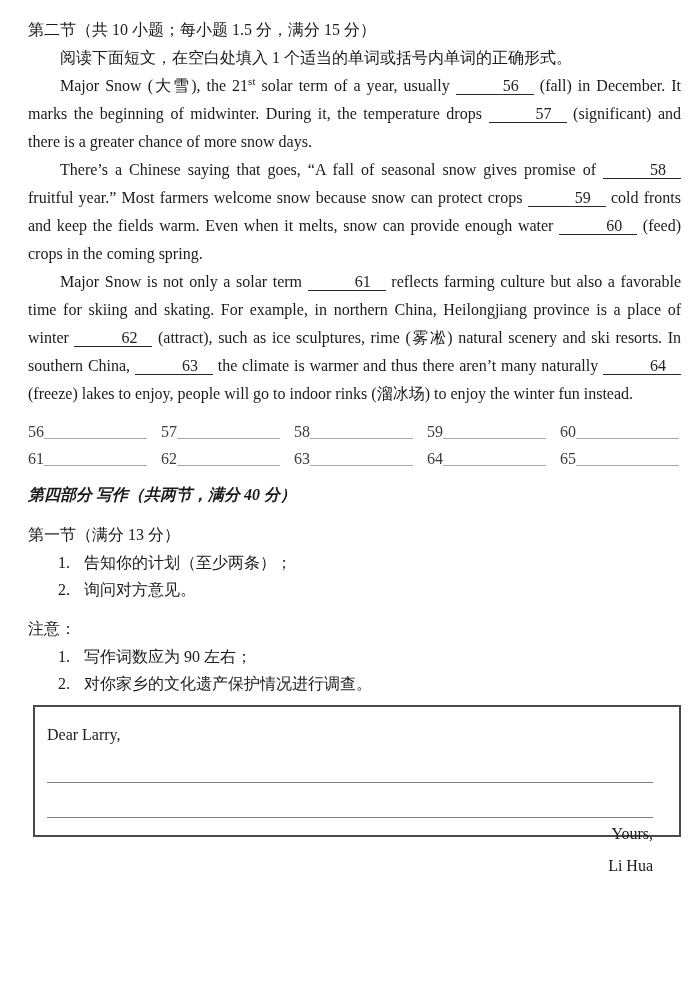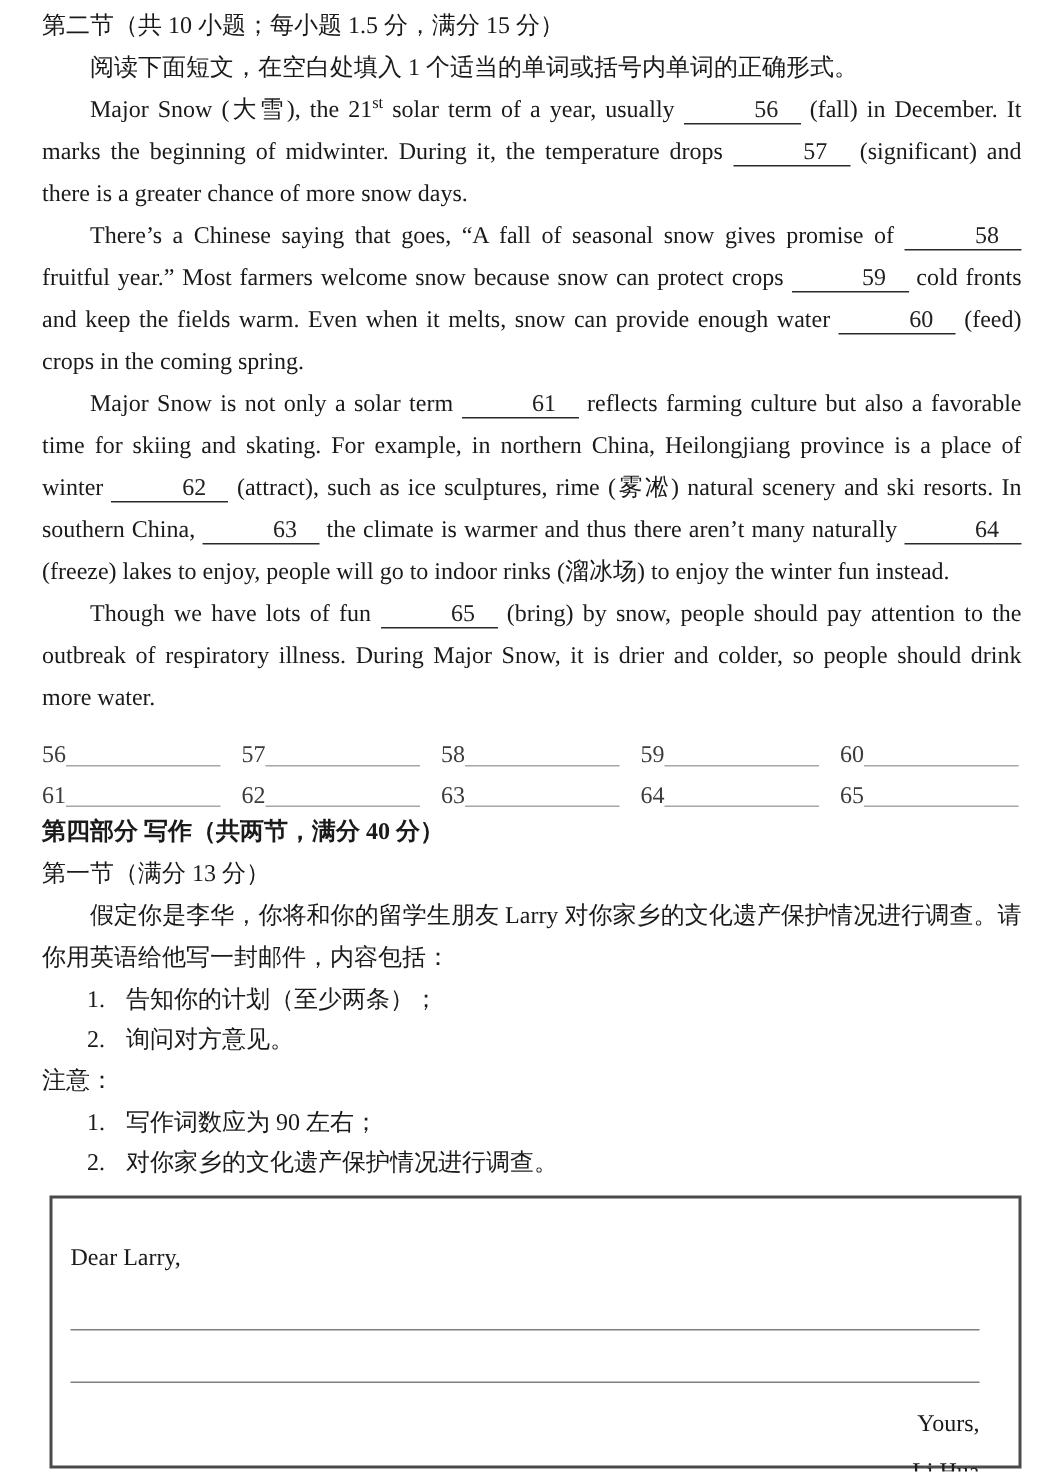--- a/index.html
+++ b/index.html
@@ -3,58 +3,57 @@
 <meta charset="utf-8">
 <style>
   * { margin:0; padding:0; box-sizing:border-box; }
   html,body { background:#ffffff; }
   body {
     width:693px; height:981px; overflow:hidden;
     font-family:"Liberation Serif","DejaVu Serif",serif;
     color:#1a1a1a;
   }
   .page { padding:4px 12px 0 28px; font-size:16px; }
-  .line { line-height:28px; }
-  .bold { font-weight:700; }
+  .line { line-height:28px;margin-top:12px; }
+  .bold { font-weight:700;font-style:italic; }
   .par { line-height:28px; text-align:justify; text-indent:2em; }
   sup { font-size:11px; line-height:0; }
   .blank {
     display:inline-block; min-width:78px; text-align:center;
     border-bottom:1px solid #2a2a2a; line-height:17px; color:#222;
   }
   .ans-rows { margin-top:7px; }
   .ans-row { display:flex; height:27px; align-items:flex-end; }
   .ans-item { flex:1; display:flex; align-items:flex-end; padding-right:14px; }
   .ans-item:last-child { padding-right:2px; }
   .ans-num { line-height:20px; color:#3c3c3c; }
   .ans-line { flex:1; border-bottom:1px solid #a6a6a6; height:1px; margin-bottom:3px; }
   .list-item { padding-left:30px; line-height:27px;font-family:Liberation Serif, serif; }
   .list-num { display:inline-block; width:26px; }
   .letter-box {
-    margin:8px 0 0 5px; width:648px; height:182px;
-    border:2px solid #4a4a4a; padding:28px 26px 0 12px;
+    margin:8px 0 0 5px; width:648px; height:132px;
+    border:2px solid #4a4a4a; padding:16px 26px 0 12px;
   }
   .salutation { line-height:24px; }
   .letter-line { border-bottom:1px solid #7f7f7f; height:36px; }
   .letter-line + .letter-line { height:35px; }
-  .closing { text-align:right; margin-top:16px; line-height:24px; }
+  .closing { text-align:right; margin-top:4px; line-height:24px; }
   .signature { text-align:right; margin-top:8px; line-height:24px; }
 </style>
 </head>
 <body>
 
 <div class="page">
 
   <div class="line">第二节（共 10 小题；每小题 1.5 分，满分 15 分）</div>
   <p class="par">阅读下面短文，在空白处填入 1 个适当的单词或括号内单词的正确形式。</p>
 
   <p class="par">Major Snow (大雪), the 21<sup>st</sup> solar term of a year, usually <span class="blank">56</span> (fall) in December. It marks the beginning of midwinter. During it, the temperature drops <span class="blank">57</span> (significant) and there is a greater chance of more snow days.</p>
   <p class="par">There’s a Chinese saying that goes, “A fall of seasonal snow gives promise of <span class="blank">58</span>fruitful year.” Most farmers welcome snow because snow can protect crops <span class="blank">59</span> cold fronts and keep the fields warm. Even when it melts, snow can provide enough water <span class="blank">60</span> (feed) crops in the coming spring.</p>
   <p class="par">Major Snow is not only a solar term <span class="blank">61</span> reflects farming culture but also a favorable time for skiing and skating. For example, in northern China, Heilongjiang province is a place of winter <span class="blank">62</span> (attract), such as ice sculptures, rime (雾凇) natural scenery and ski resorts. In southern China, <span class="blank">63</span> the climate is warmer and thus there aren’t many naturally <span class="blank">64</span> (freeze) lakes to enjoy, people will go to indoor rinks (溜冰场) to enjoy the winter fun instead.</p>
-  <p class="par">Though we have lots of fun <span class="blank">65</span> (bring) by snow, people should pay attention to the outbreak of respiratory illness. During Major Snow, it is drier and colder, so people should drink more water.</p>
 
   <div class="ans-rows">
     <div class="ans-row">
         <span class="ans-item">
           <span class="ans-num">56</span>
           <span class="ans-line"></span>
         </span>
         <span class="ans-item">
           <span class="ans-num">57</span>
           <span class="ans-line"></span>
@@ -92,21 +91,20 @@
         <span class="ans-item">
           <span class="ans-num">65</span>
           <span class="ans-line"></span>
         </span>
       </div>
   </div>
 
   <div class="line bold">第四部分  写作（共两节，满分 40 分）</div>
   <div class="line">第一节（满分 13 分）</div>
 
-  <p class="par">假定你是李华，你将和你的留学生朋友 Larry 对你家乡的文化遗产保护情况进行调查。请你用英语给他写一封邮件，内容包括：</p>
 
   <div class="list-item">
     <span class="list-num">1.</span><span>告知你的计划（至少两条）；</span>
   </div>
   <div class="list-item">
     <span class="list-num">2.</span><span>询问对方意见。</span>
   </div>
 
   <div class="line">注意：</div>
 

